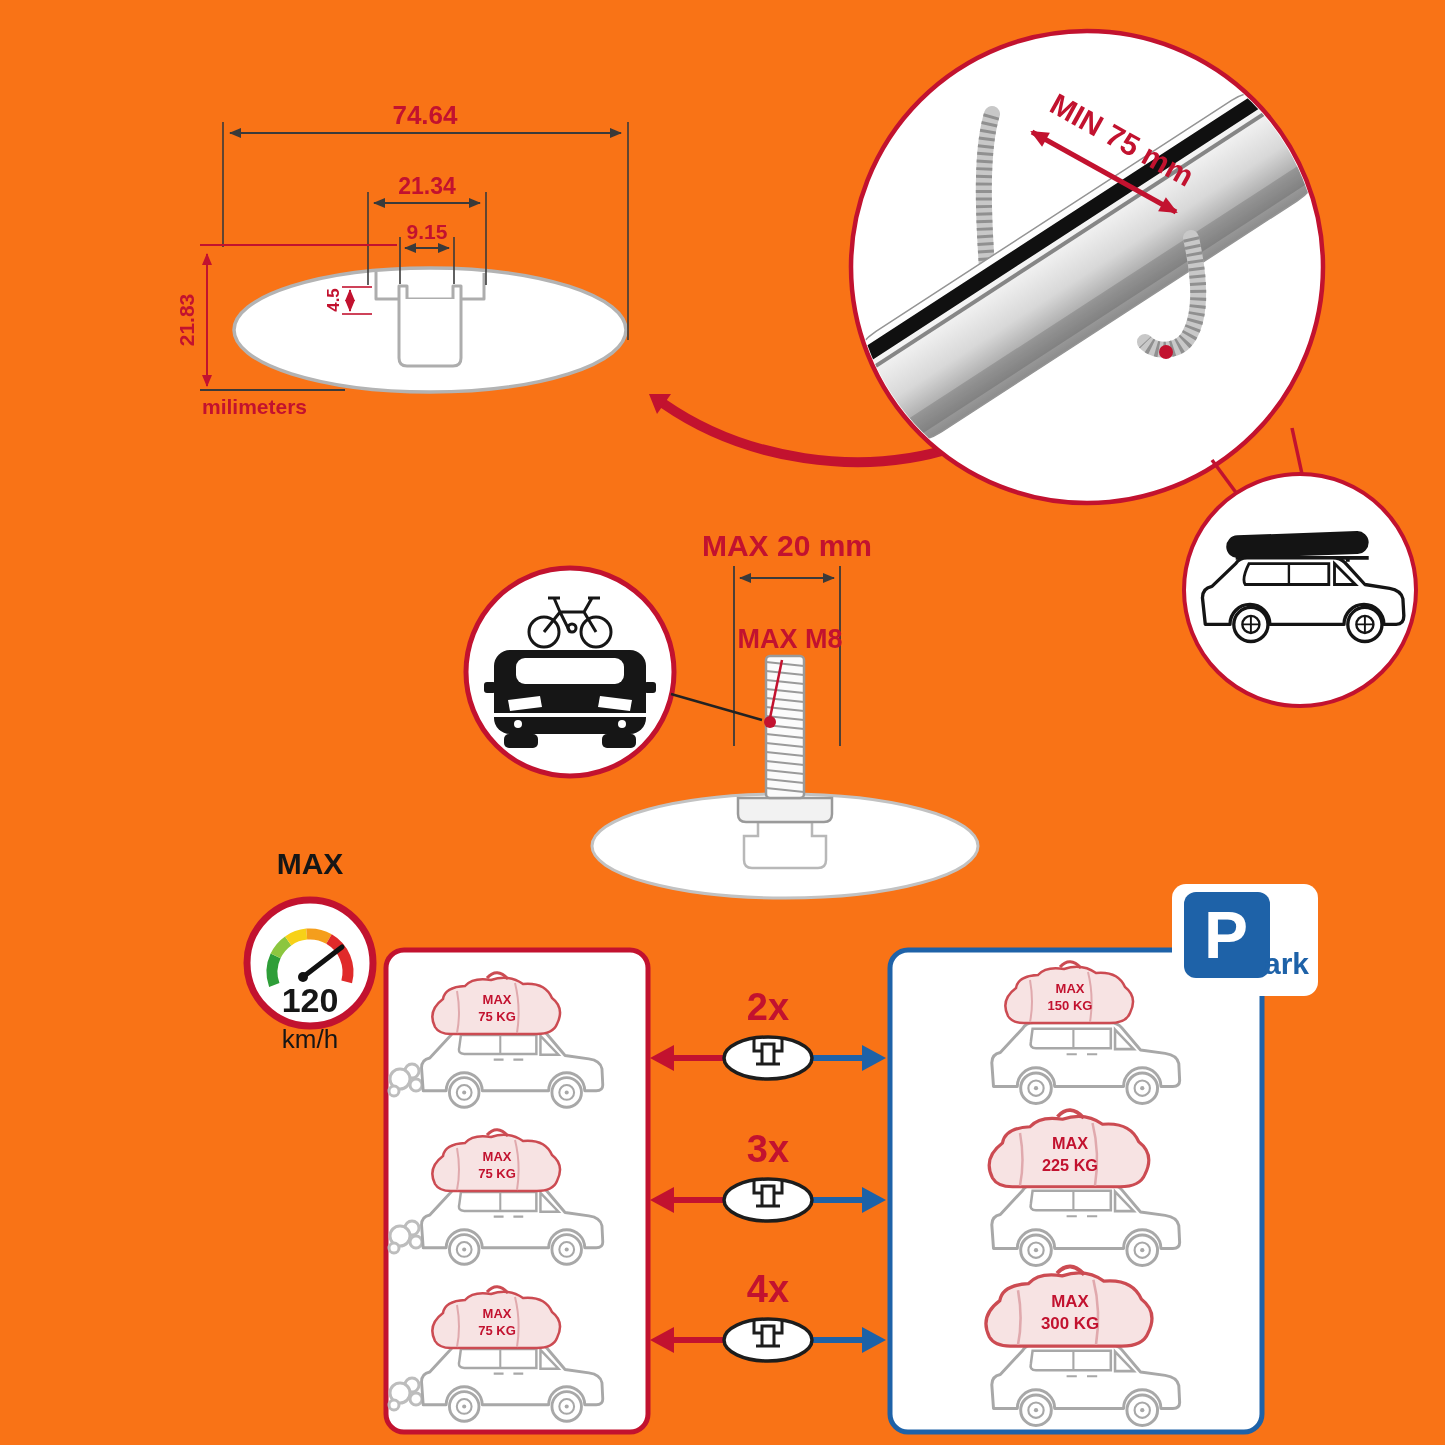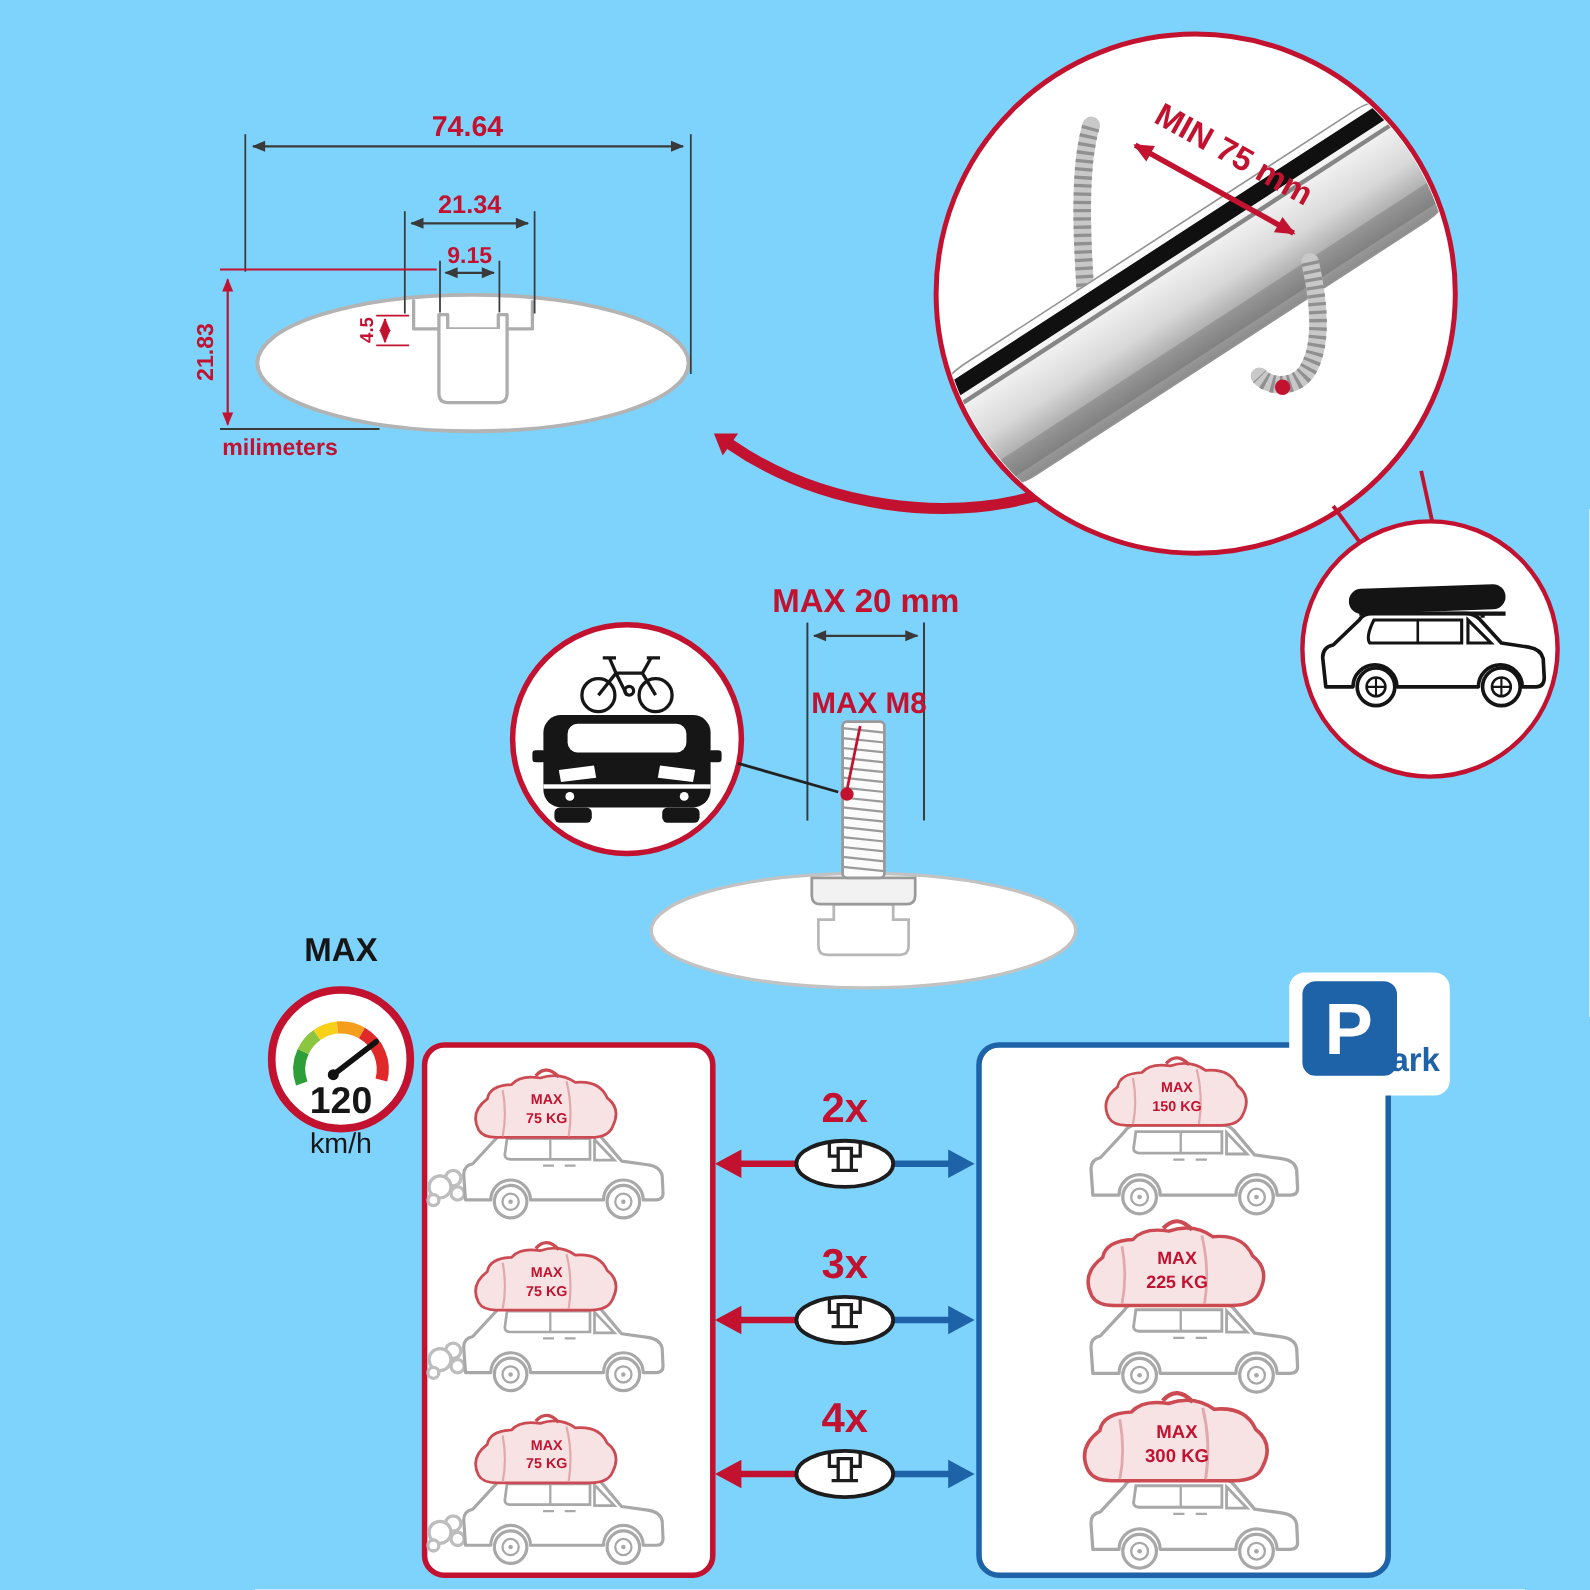--- a/index.html
+++ b/index.html
@@ -1,16 +1,16 @@
 <!DOCTYPE html>
 <html><head>
 <meta charset="utf-8">
 <style>
   html,body{margin:0;padding:0;background:#ffffff;}
-  .canvas{position:relative;width:1445px;height:1445px;background:#7dd3fc;overflow:hidden;
+  .canvas{position:relative;width:1445px;height:1445px;background:#f97316;overflow:hidden;
           font-family:"Liberation Sans",sans-serif;}
   svg{position:absolute;left:0;top:0;}
   svg text{font-family:"Liberation Sans",sans-serif;}
   .dim-red{fill:#c2122f;font-weight:700;}
   .ink-label{fill:#161616;font-weight:700;}
   .count-label{fill:#c2122f;font-weight:700;font-size:38px;text-anchor:middle;}
   .cargo-t{fill:#c2122f;font-weight:700;text-anchor:middle;font-size:13px;}
   .sign-p{fill:#ffffff;font-weight:700;font-size:66px;text-anchor:middle;}
   .sign-ark{fill:#1e62a8;font-weight:700;font-size:30px;}
 </style>

